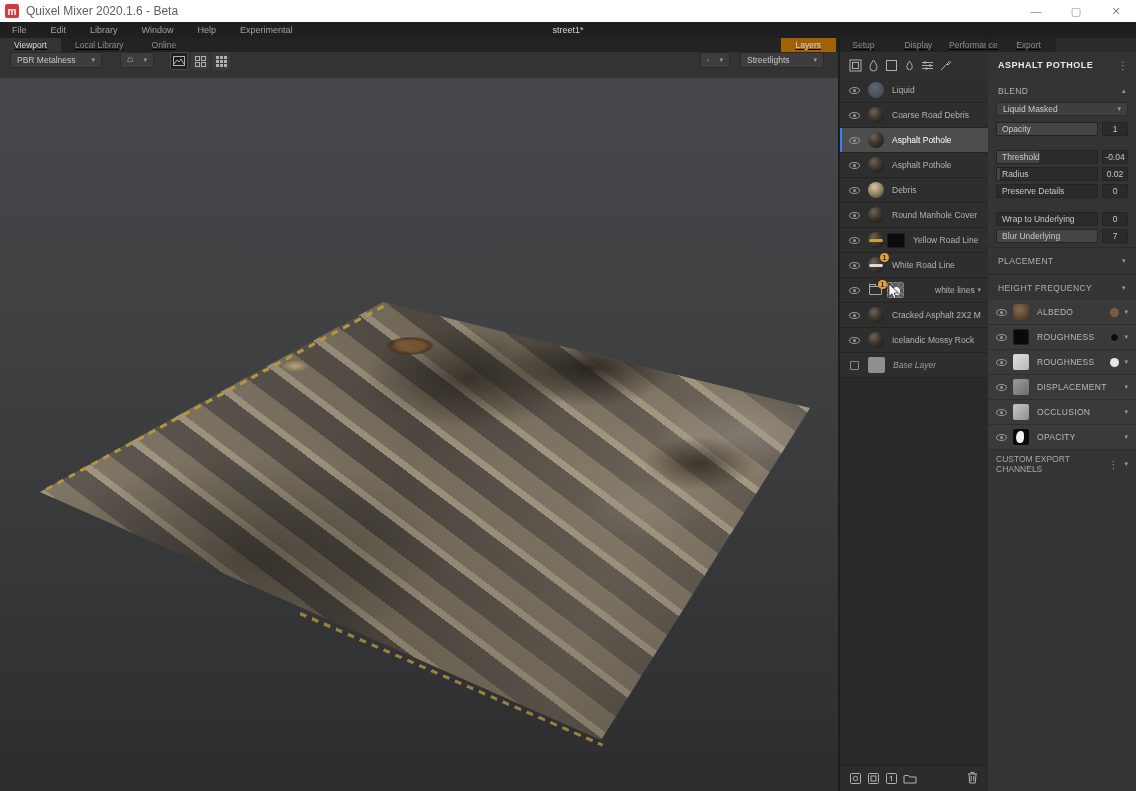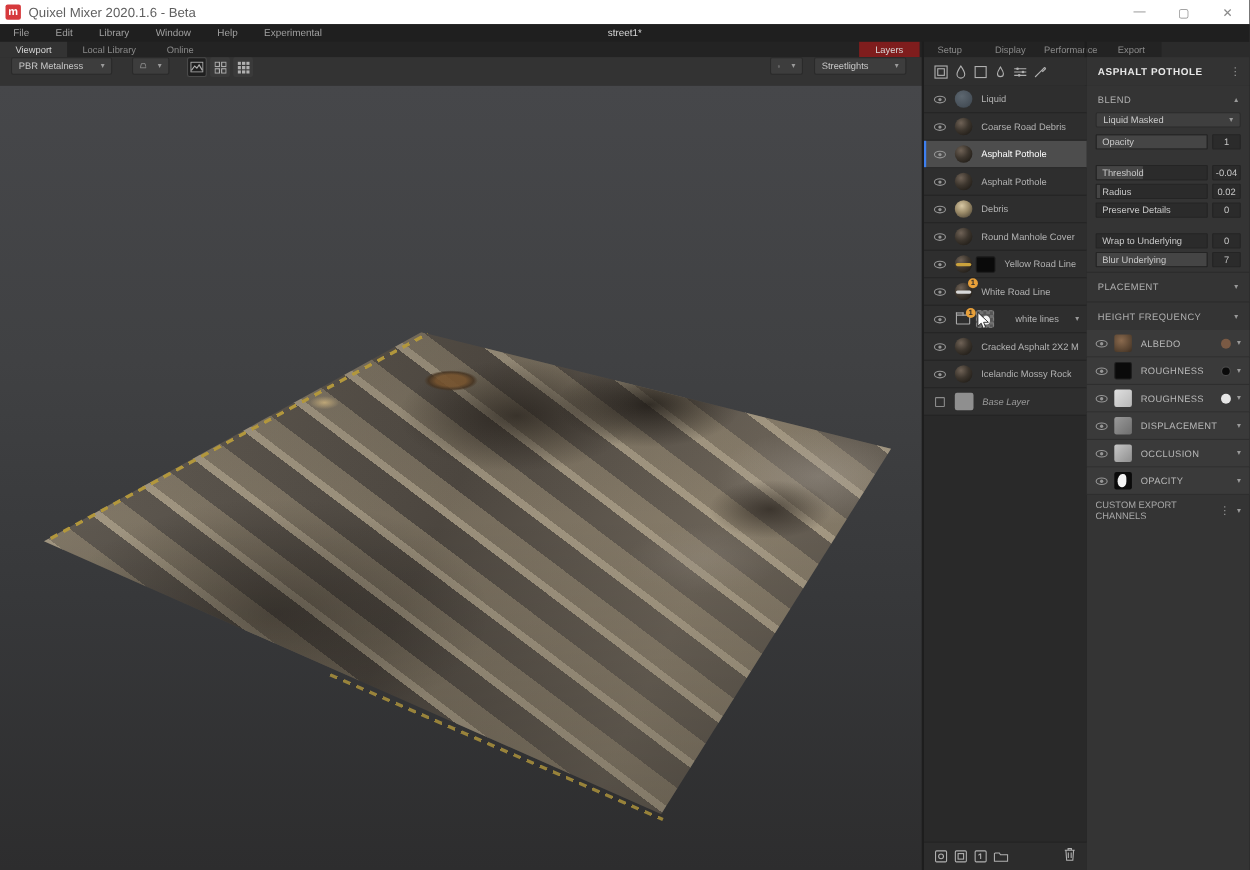--- a/index.html
+++ b/index.html
@@ -14,27 +14,27 @@
   .titlebar-text { margin-left:7px; font-size:12px; color:#5f5f5f; }
   .win-controls { position:absolute; right:0; top:0; height:22px; display:flex; }
   .win-btn { width:40px; height:22px; display:flex; align-items:center; justify-content:center; color:#8a8a8a; font-size:11px; }
 
   
   .menubar { position:absolute; left:0; top:22px; width:1136px; height:16px; background:#1f1f1f; display:flex; align-items:center; }
   .menu-item { font-size:9px; color:#a0a0a0; padding:0 12px; height:16px; display:flex; align-items:center; }
   .doc-title { position:absolute; left:0; right:0; text-align:center; font-size:9px; color:#d8d8d8; pointer-events:none; }
 
   
-  .tabsrow { position:absolute; left:0; top:38px; width:1056px; height:14px; background:#232323; display:flex; }
+  .tabsrow { position:absolute; left:0; top:38px; width:1056px; height:14px; background:#232323; display:flex;text-decoration:underline; }
   .left-tabs { width:840px; display:flex; }
   .tab { font-size:8.5px; color:#8a8a8a; padding:0 14px; display:flex; align-items:center; height:14px; }
   .tab.active { background:#333333; color:#d5d5d5; }
   .right-tabs { width:296px; display:flex; }
   .rtab { flex:1; font-size:8.5px; color:#8a8a8a; display:flex; align-items:center; justify-content:center; height:14px; }
-  .rtab.active { background:#7f1d1d; color:#d8d8d8; }
+  .rtab.active { background:#a16207; color:#d8d8d8; }
 
   
   .vtoolbar { position:absolute; left:0; top:52px; width:838px; height:26px; background:#333333; display:flex; align-items:flex-start; }
   .dropdown { background:#3d3d3d; border:1px solid #2a2a2a; border-radius:2px; height:16px; display:flex; align-items:center;
               font-size:8.5px; color:#c8c8c8; padding:0 6px; position:relative; }
   .dd-chevron { margin-left:auto; color:#9a9a9a; font-size:7px; padding-left:10px; }
   .shading-dd { width:92px; margin-left:10px; }
   .lens-dd { margin-left:18px; width:34px; justify-content:space-between; }
   .viewbtns { display:flex; margin-left:16px; gap:3px; }
   .viewbtn { width:18px; height:18px; background:#3a3a3a; border-radius:2px; display:flex; align-items:center; justify-content:center; }
@@ -330,21 +330,21 @@
       <div class="layer-name">White Road Line</div>
     </div>
 
     <div class="layer-row">
       <div class="eye"></div>
       <div style="position:relative; flex:none; margin-right:5px; margin-left:1px;">
         <div class="folder-ico" style="margin-right:0"></div>
         <div class="badge" style="right:-5px; top:-6px;">1</div>
       </div>
       <div class="thumb sq checker"></div>
-      <div class="layer-name" style="margin-left:11px">white lines</div>
+      <div class="layer-name" style="margin-left:23px">white lines</div>
       <div class="row-chevron">▾</div>
     </div>
 
     <div class="layer-row">
       <div class="eye"></div>
       <div class="thumb"></div>
       <div class="layer-name">Cracked Asphalt 2X2 M</div>
     </div>
 
     <div class="layer-row">

